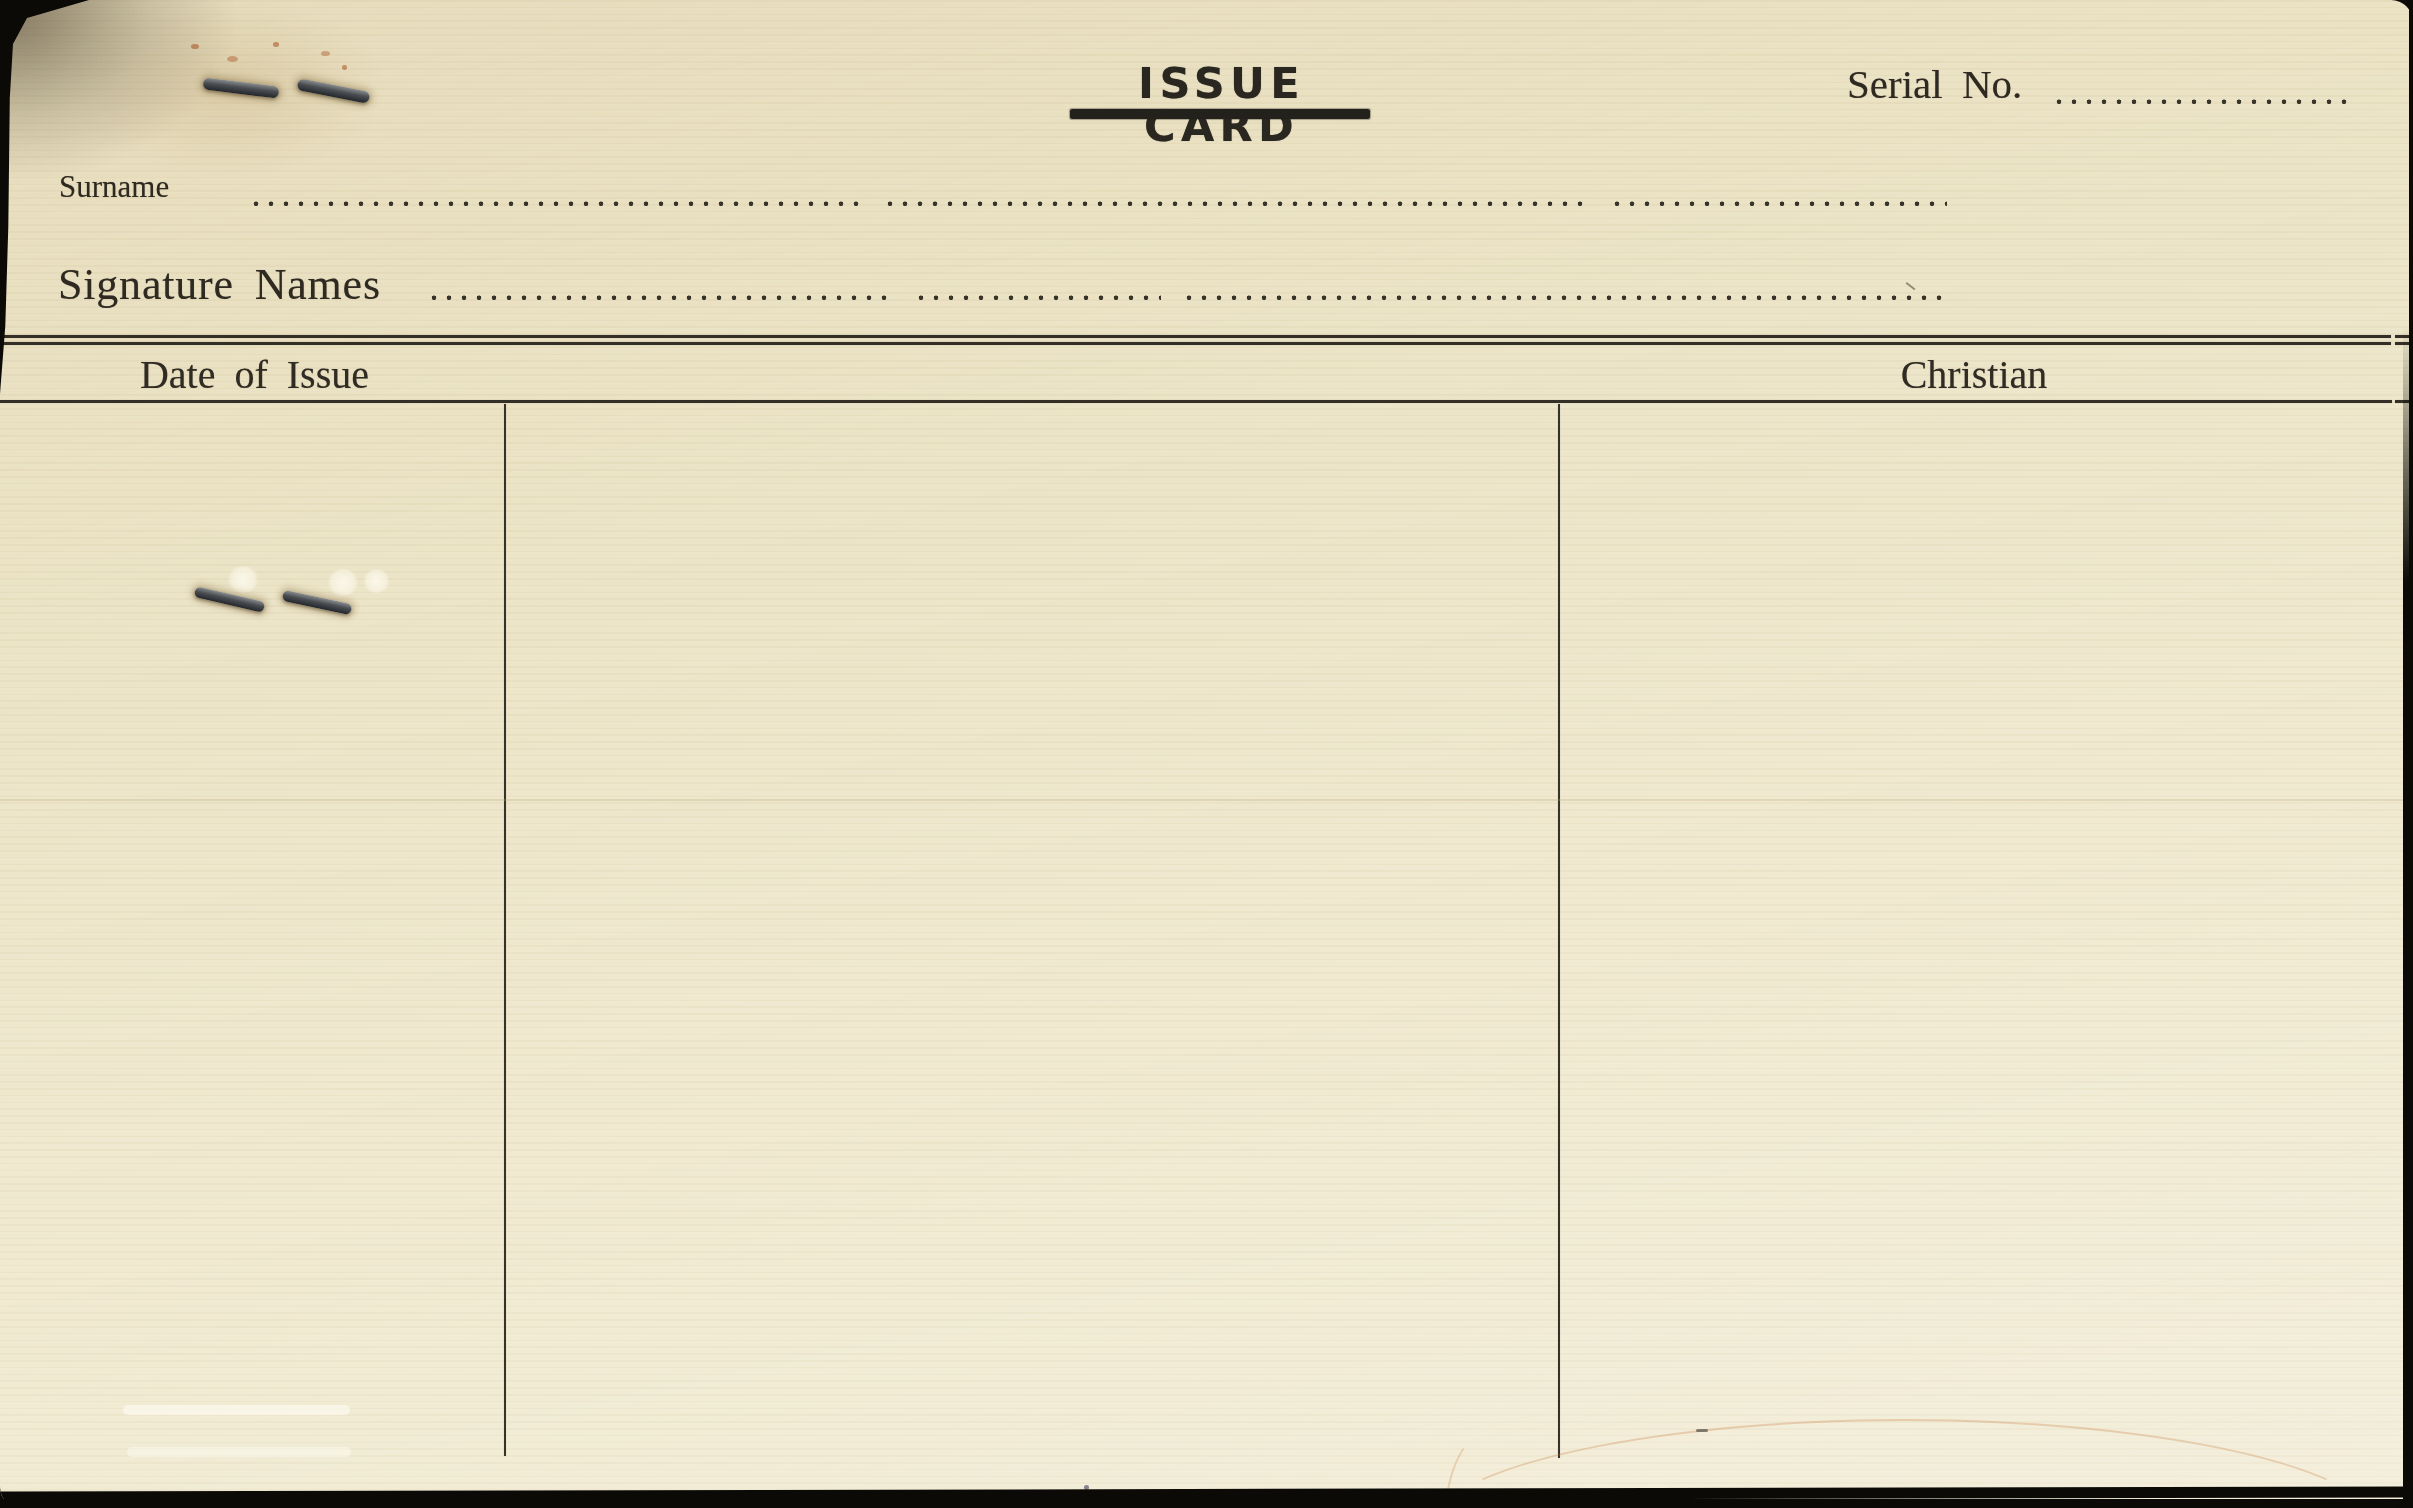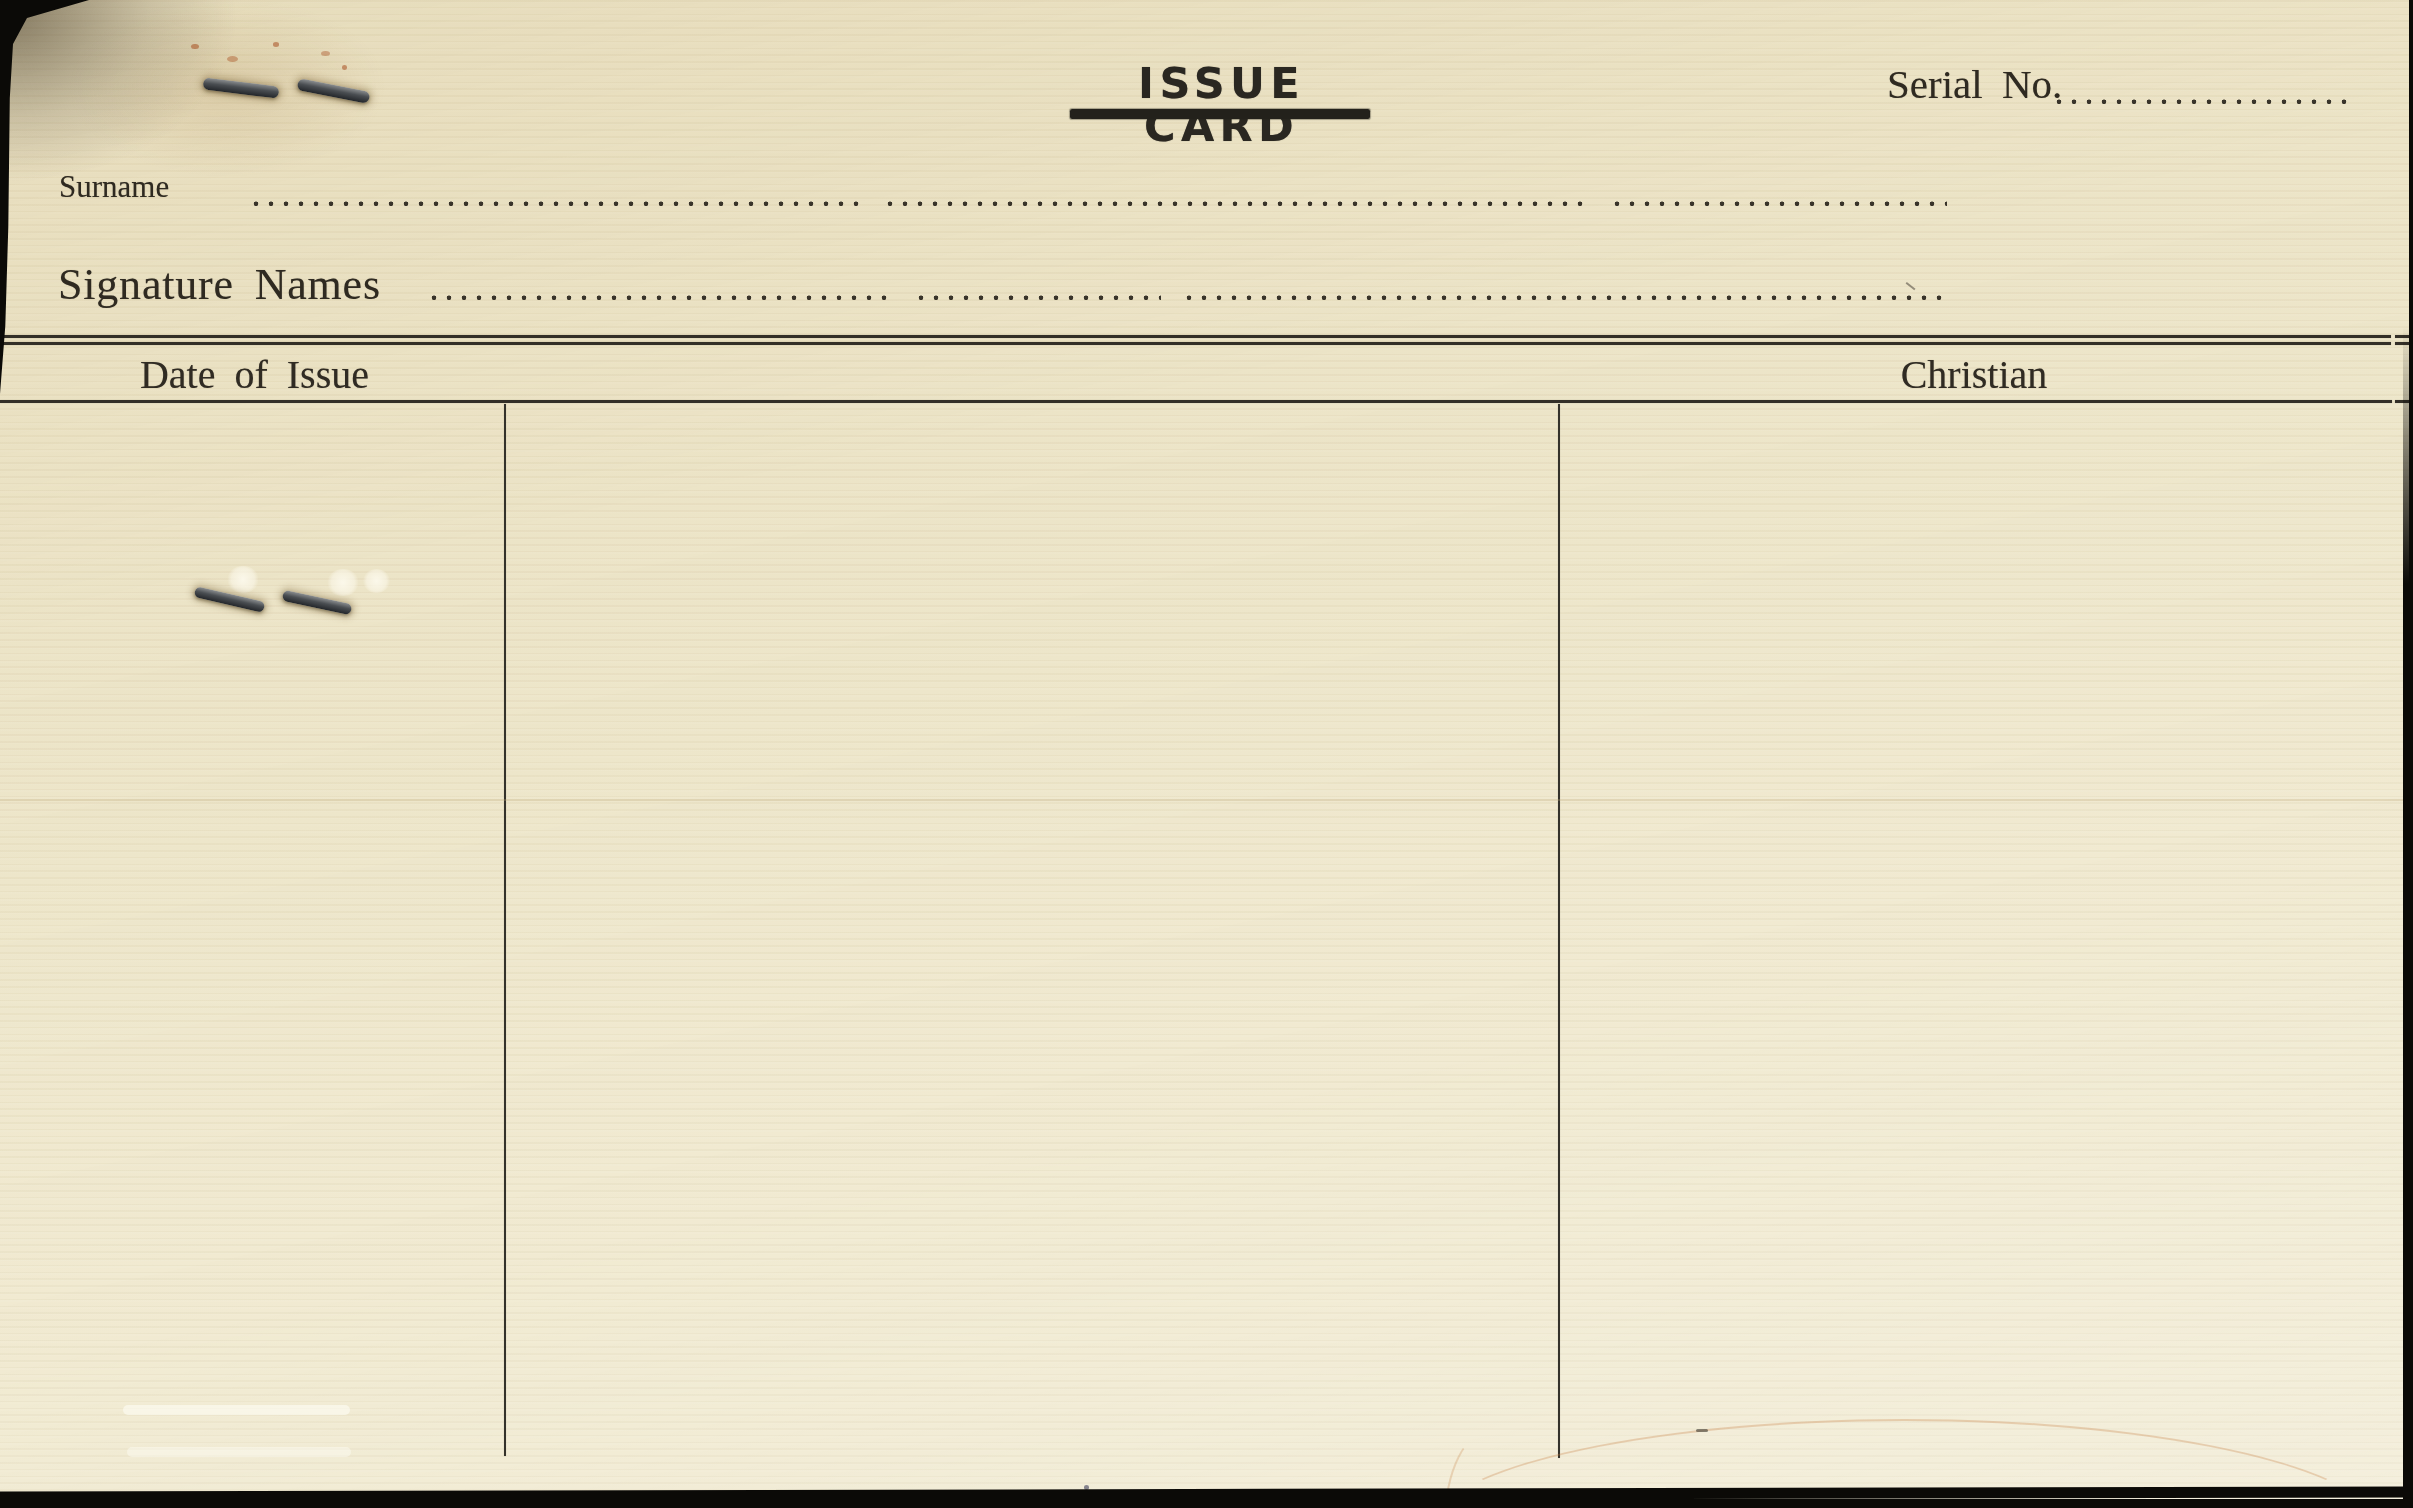--- a/index.html
+++ b/index.html
@@ -2,20 +2,21 @@
 <html style="font-size:12px"><head>
 <meta charset="utf-8">
 <style>
   html,body{margin:0;padding:0;background:#0b0a07;}
   .scan{
     position:relative;
     width:2413px;height:1509px;
     background:#0b0a07;
     overflow:hidden;
     font-family:"Liberation Serif","DejaVu Serif",serif;
+    border-radius:22px;
   }
   .abs{position:absolute;}
   
   .card{
     position:absolute;
     left:0;top:0;right:4.5px;bottom:9.8px;
     background-color:#efe8cd;
     background-image:
       radial-gradient(318px 227px at 7.6px 18px, rgba(58,46,28,0.55), rgba(58,46,28,0.16) 45%, rgba(58,46,28,0) 72%),
       radial-gradient(227px 129px at 227px 87px, rgba(150,110,50,0.16), rgba(150,110,50,0) 70%),
@@ -44,21 +45,21 @@
     color:#2a2721;
     text-shadow:0 0 0.8px rgba(42,39,33,0.55);
   }
   .title-underline{left:1070px;top:109px;width:300px;height:9.8px;background:#23211b;border-radius:2.3px;
     box-shadow:0 0 0.8px 0.8px rgba(35,33,27,0.35);}
   .label{
     color:#2f2a21;line-height:1;word-spacing:9px;
     text-shadow:0 0 0.8px rgba(47,42,33,0.4);
     white-space:nowrap;
   }
-  .serial-label{left:1847px;top:64px;font-size:41px;margin-left:40px;}
+  .serial-label{left:1847px;top:64px;font-size:41px;}
   .surname-label{left:59px;top:171px;font-size:31px;}
   .christian-label{left:58px;top:263px;font-size:44px;letter-spacing:0.8px;}
   .value{color:#1d3a6e;font-size:33px;line-height:1;white-space:nowrap;}
   
   .dots{
     height:12px;
     background-image:radial-gradient(circle at 6px 6.8px, #39342a 2px, rgba(57,52,42,0) 2.6px);
     background-size:15px 12px;background-repeat:repeat-x;
   }
   

